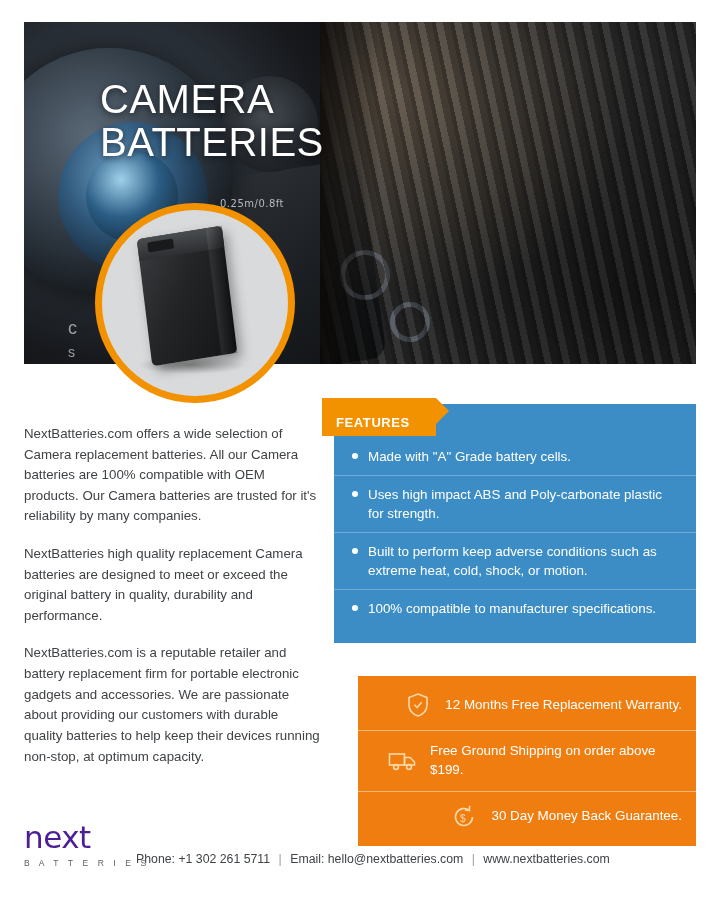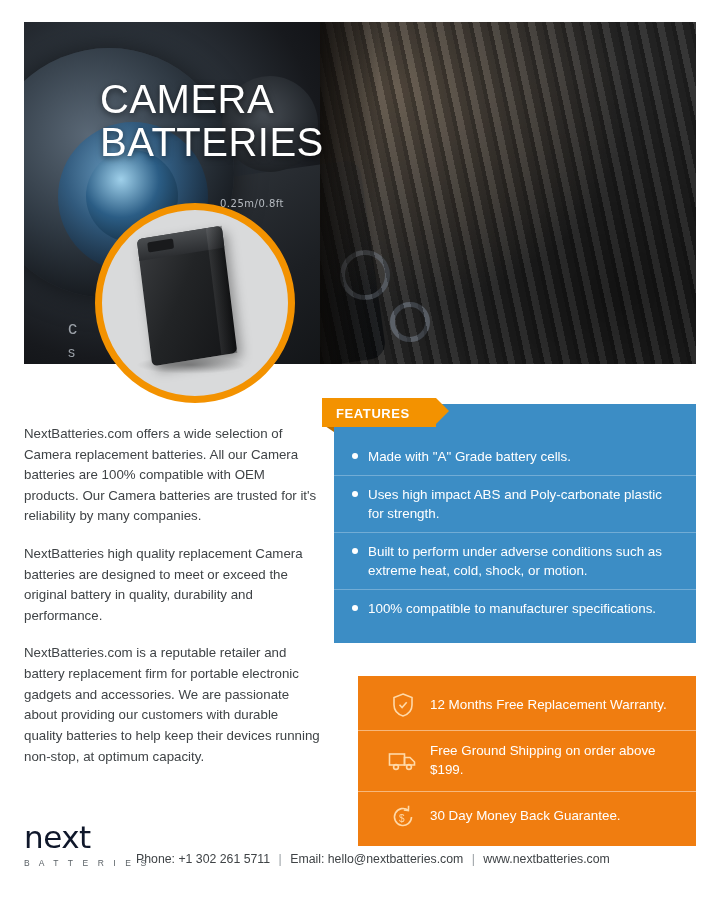--- a/index.html
+++ b/index.html
@@ -235,21 +235,21 @@
     position: absolute;
     left: -12px;
     top: -6px;
     height: 26px;
     background: #f39200;
     color: #ffffff;
     font-size: 13px;
     font-weight: bold;
     letter-spacing: .6px;
     line-height: 26px;
-    padding: 3px 26px 0 14px;
+    padding: 12px 26px 0 14px;
     z-index: 3;
   }
   .features-ribbon::after {
     content: "";
     position: absolute;
     right: -13px; top: 0;
     border-top: 13px solid transparent;
     border-bottom: 13px solid transparent;
     border-left: 13px solid #f39200;
   }
@@ -291,39 +291,40 @@
     box-sizing: border-box;
   }
   .benefit-item {
     display: flex;
     align-items: center;
     color: #ffffff;
     font-size: 13.4px;
     line-height: 1.4;
     padding: 11px 14px 11px 28px;
     border-bottom: 1px solid rgba(255,255,255,.45);
+    justify-content: flex-end;
   }
   .benefit-item:last-child { border-bottom: none; }
   .benefit-icon {
     flex: 0 0 auto;
     width: 34px;
     height: 28px;
     margin-right: 10px;
     display: flex;
     align-items: center;
     justify-content: center;
   }
   .benefit-icon svg { display: block; }
   .logo {
     position: absolute;
     left: 24px;
     top: 822px;
   }
   .logo-next {
-    color: #0f172a;
+    color: #4c1d95;
     font-size: 31px;
     letter-spacing: -0.5px;
     line-height: 1;
     font-family: "DejaVu Sans", sans-serif;
   }
   .logo-sub {
     color: #5a6166;
     font-size: 8.5px;
     letter-spacing: 3.6px;
     margin-top: 5px;
@@ -389,21 +390,21 @@
     <div class="feature-item">
       <span class="bullet"></span>
       <span>Made with "A" Grade battery cells.</span>
     </div>
     <div class="feature-item">
       <span class="bullet"></span>
       <span>Uses high impact ABS and Poly-carbonate plastic for strength.</span>
     </div>
     <div class="feature-item">
       <span class="bullet"></span>
-      <span>Built to perform under adverse conditions such as extreme heat, cold, shock, or motion.</span>
+      <span>Built to perform keep adverse conditions such as extreme heat, cold, shock, or motion.</span>
     </div>
     <div class="feature-item">
       <span class="bullet"></span>
       <span>100% compatible to manufacturer specifications.</span>
     </div>
   </div>
 
   <div class="benefits">
     <div class="benefit-item">
       <span class="benefit-icon">

